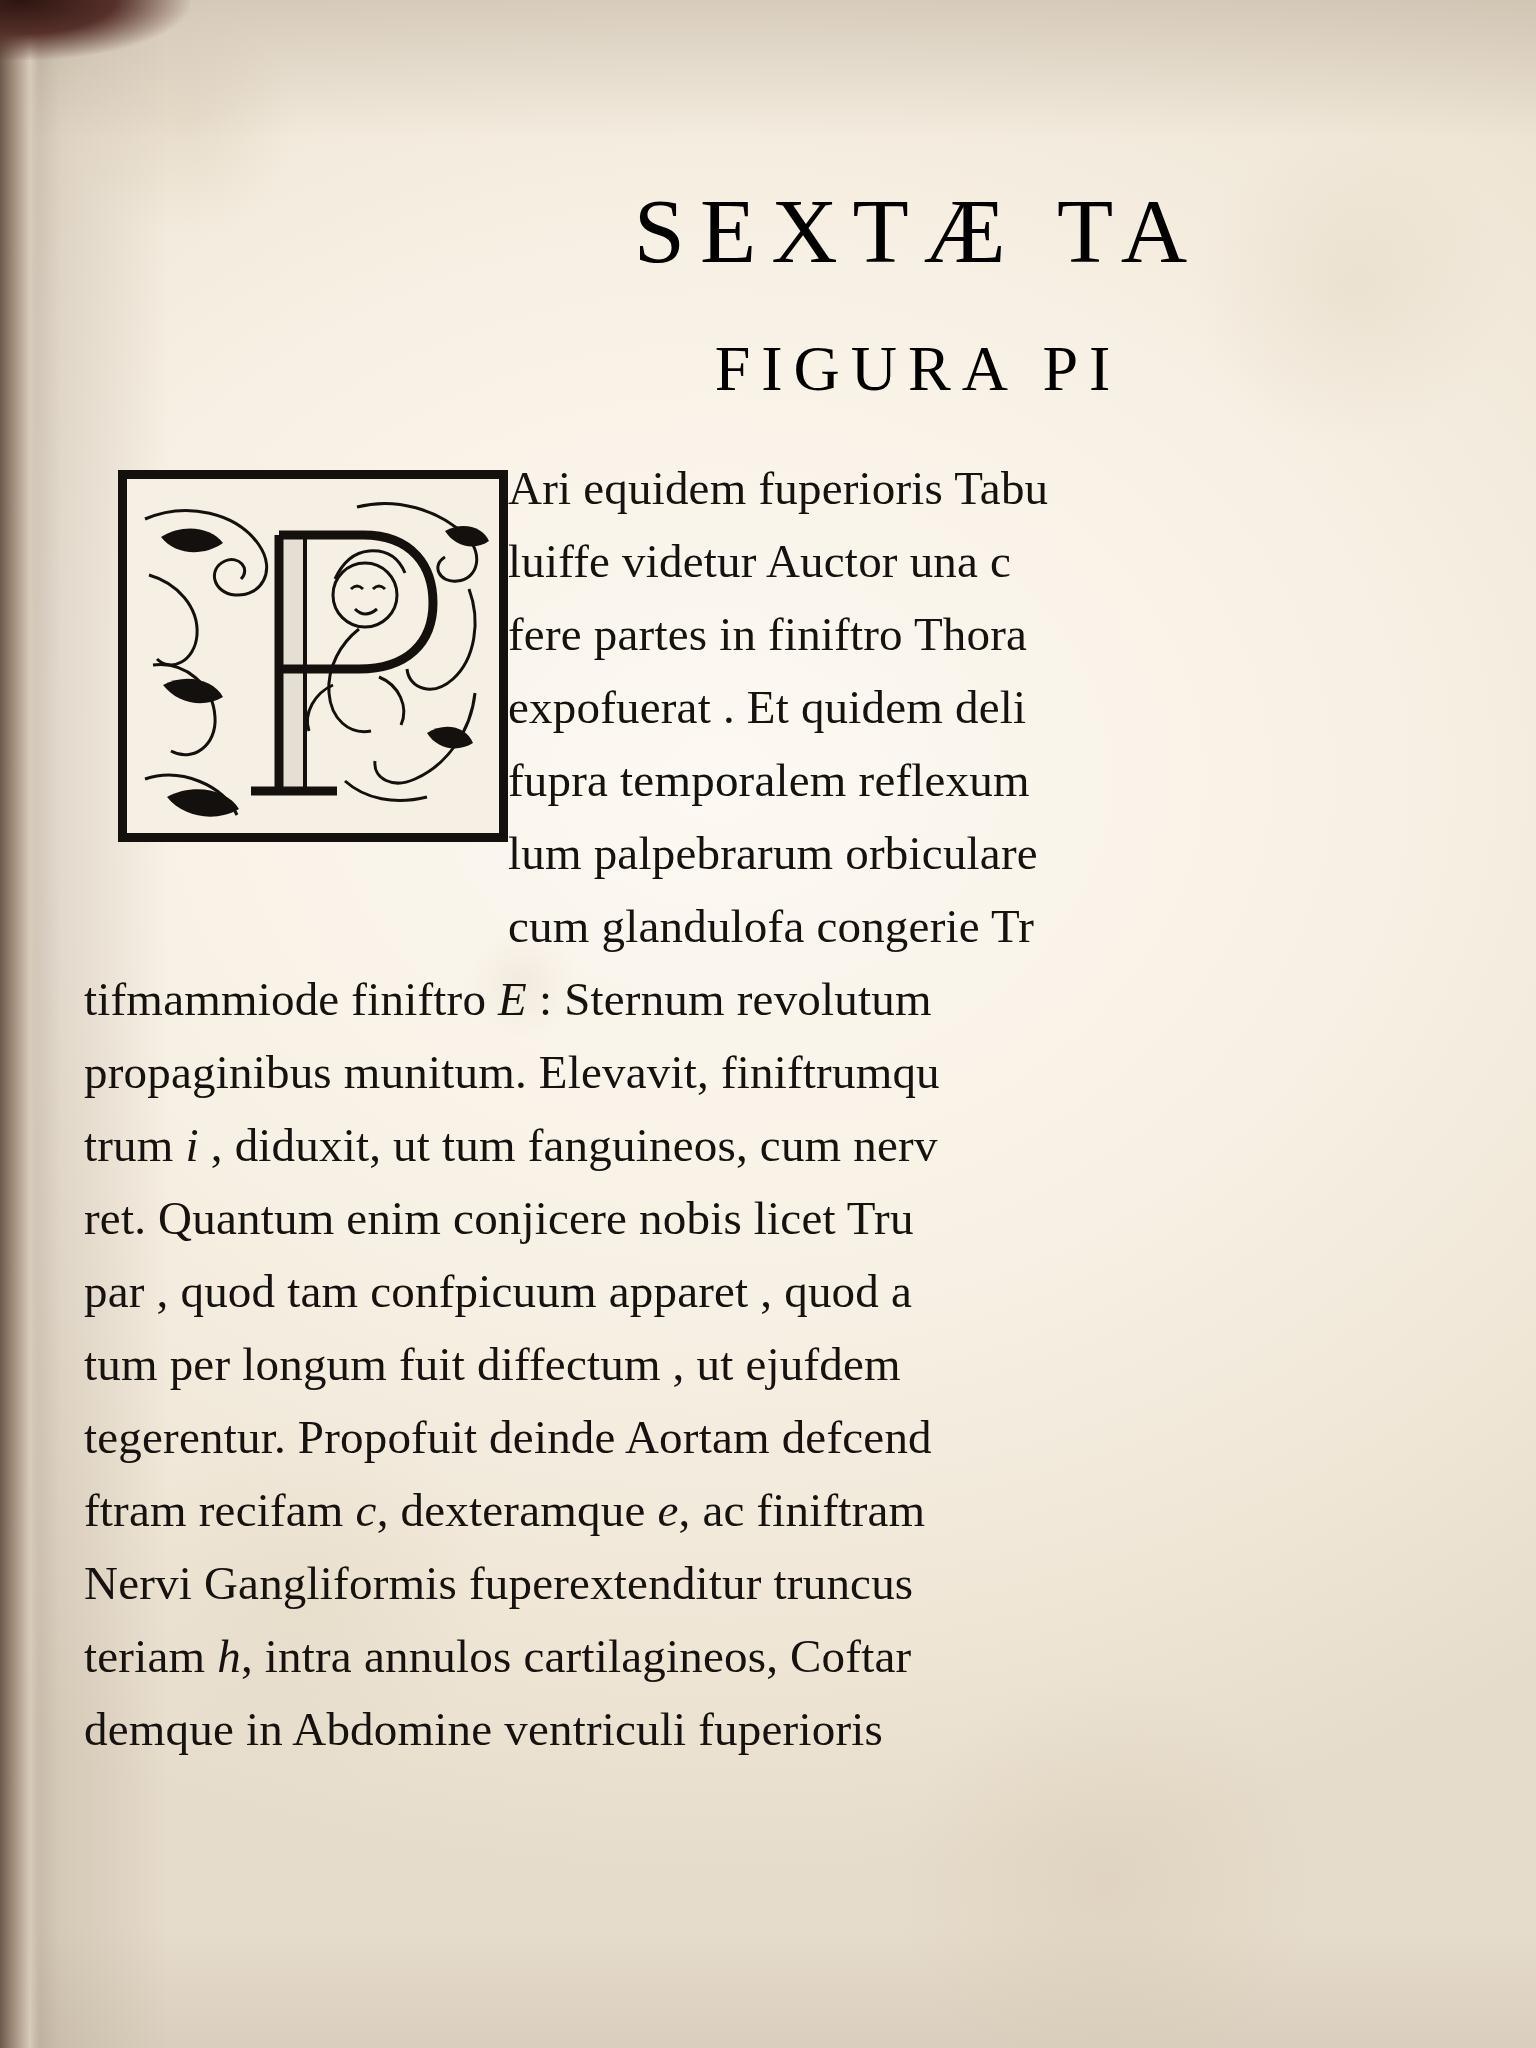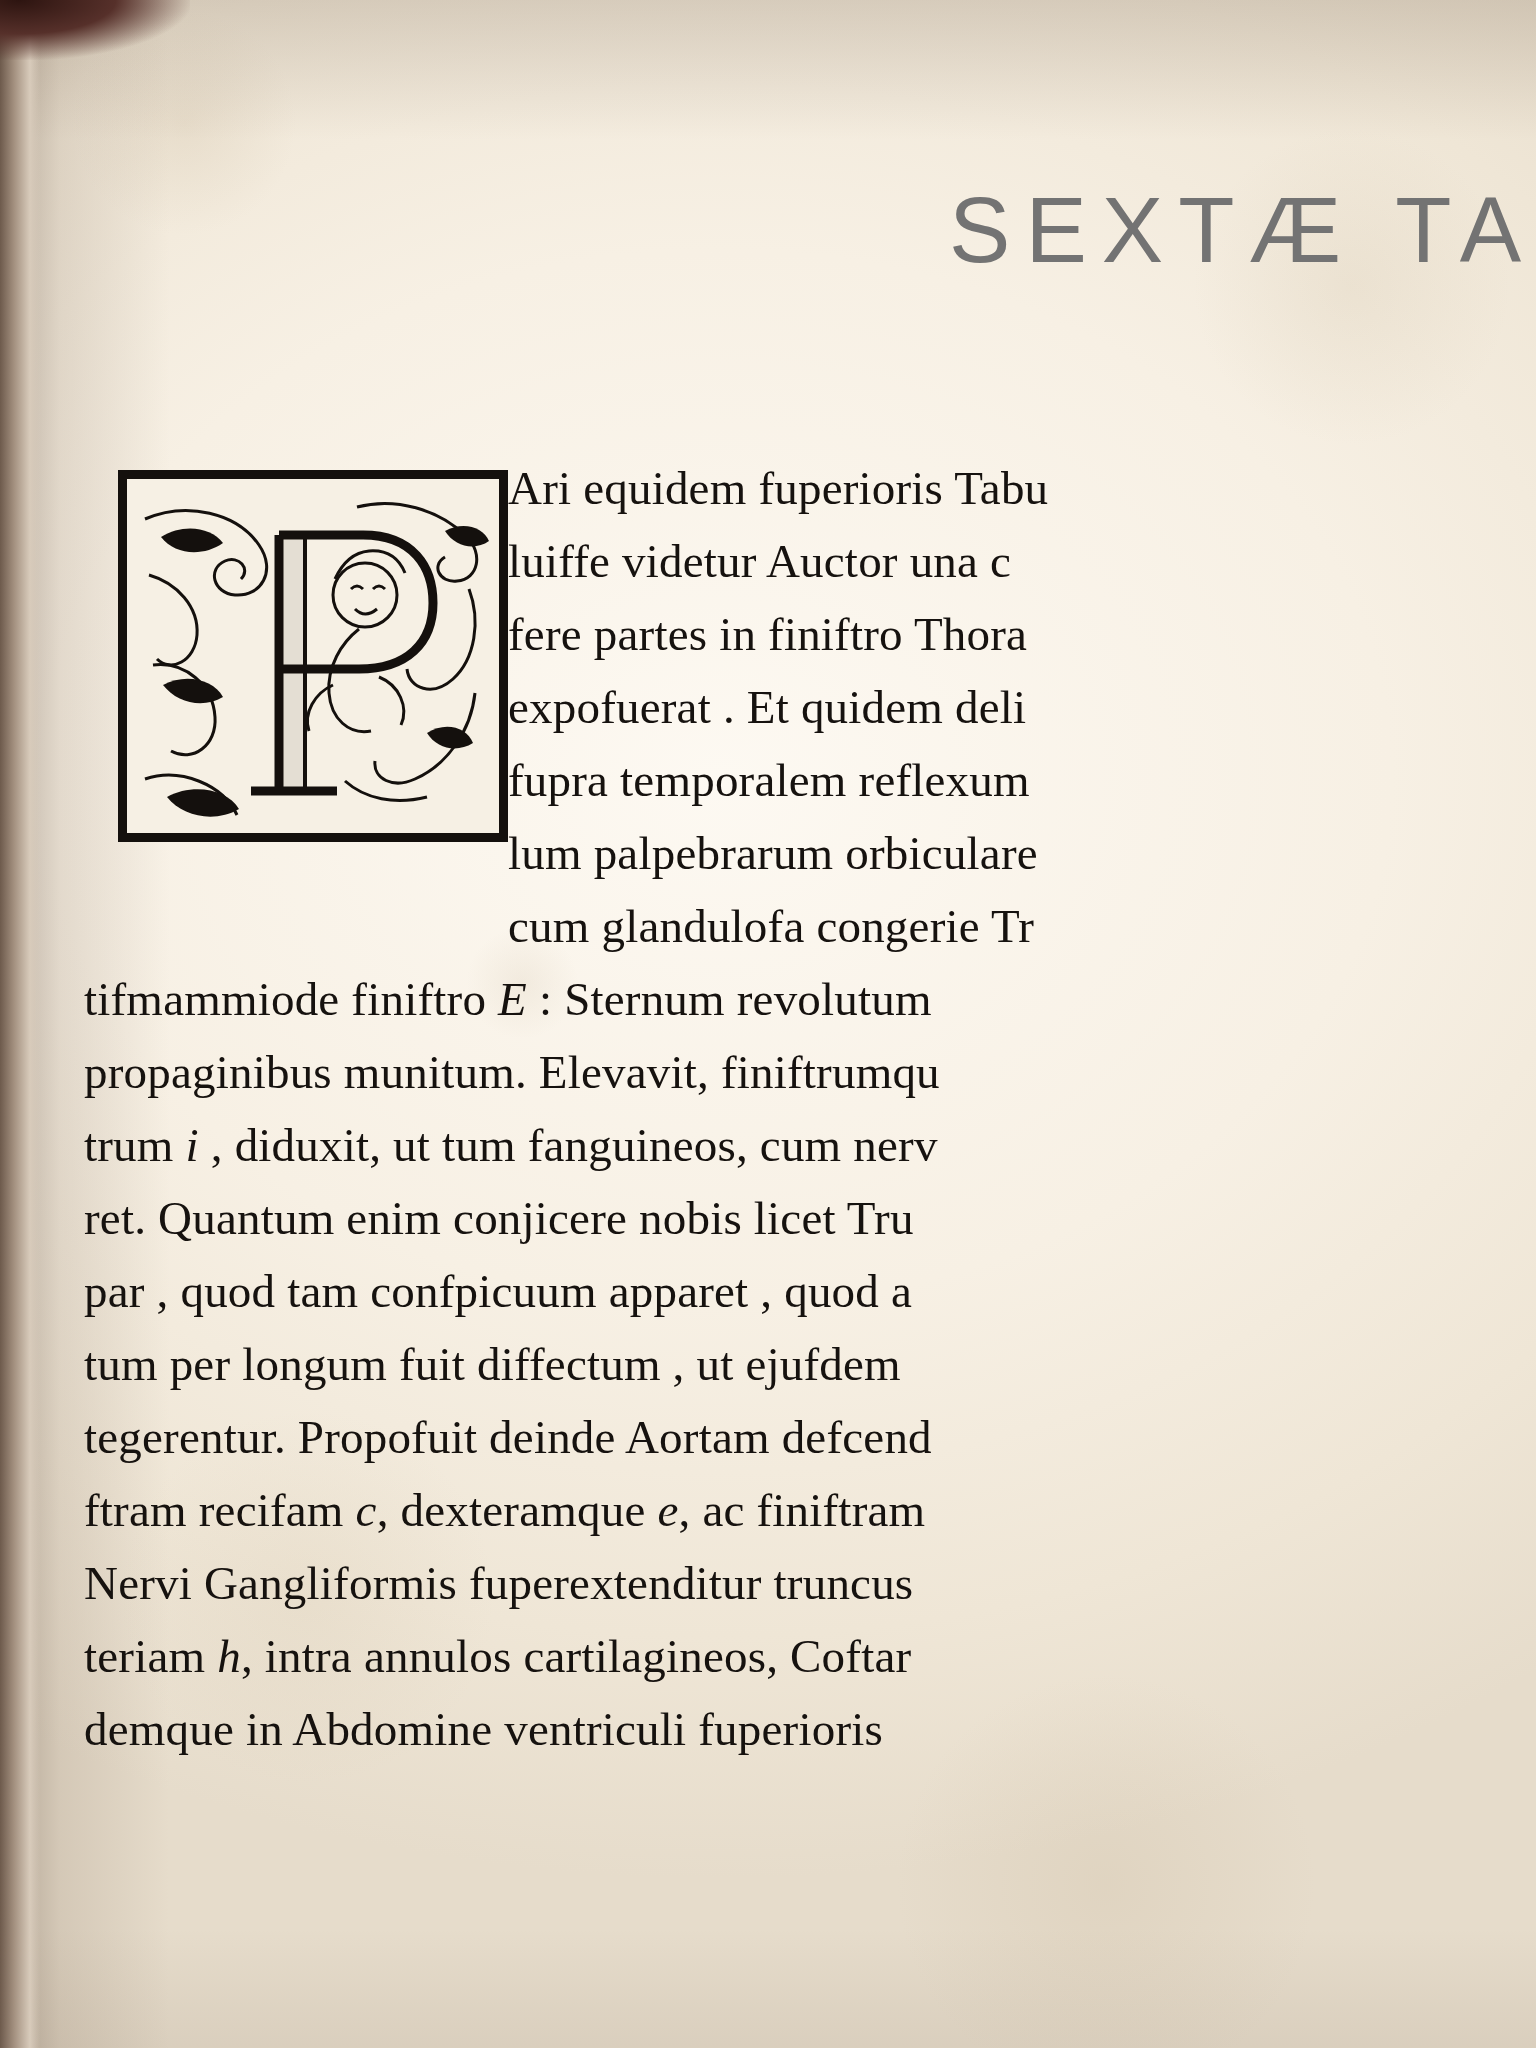--- a/index.html
+++ b/index.html
@@ -81,24 +81,24 @@
     left: 0; top: 0;
     width: 1536px; height: 2048px;
     z-index: 4;
     color: #171310;
   }
 
   .title-line {
     position: absolute;
     left: 0;
     width: 1536px;
-    text-align: right;
+    text-align: center;
     white-space: nowrap;
-    font-family: Liberation Sans, sans-serif;
-    color: #737373;
+    font-family: Liberation Serif, serif;
+    color: #000000;
   }
   #title-main {
     top: 178px;
     font-size: 92px;
     letter-spacing: 15px;
     font-weight: 400;
     text-indent: 300px;
   }
   #title-sub {
     top: 332px;
@@ -148,20 +148,21 @@
 <div id="photo">
 
   <div class="paper"></div>
   <div class="grain"></div>
   <div class="vignette"></div>
 
   <div id="content">
 
     <div class="title-line" id="title-main">SEXTÆ TA</div>
 
+    <div class="title-line" id="title-sub">FIGURA PI</div>
 
     <div class="initial-block">
       <svg width="372" height="354" viewBox="0 0 372 354">
         <rect x="0" y="0" width="372" height="354" fill="#f6f0e4"></rect>
 
         <g stroke="#14100d" stroke-width="3" fill="none">
           <path d="M18 40 C60 22 110 34 132 66 C150 92 134 118 108 116 C86 114 80 90 98 82 C112 76 124 90 114 100"></path>
           <path d="M22 96 C50 104 72 128 70 156 C68 182 44 194 30 180"></path>
           <path d="M26 186 C58 182 86 206 88 238 C90 266 66 284 44 272"></path>
           <path d="M18 300 C54 288 96 306 110 336"></path>

